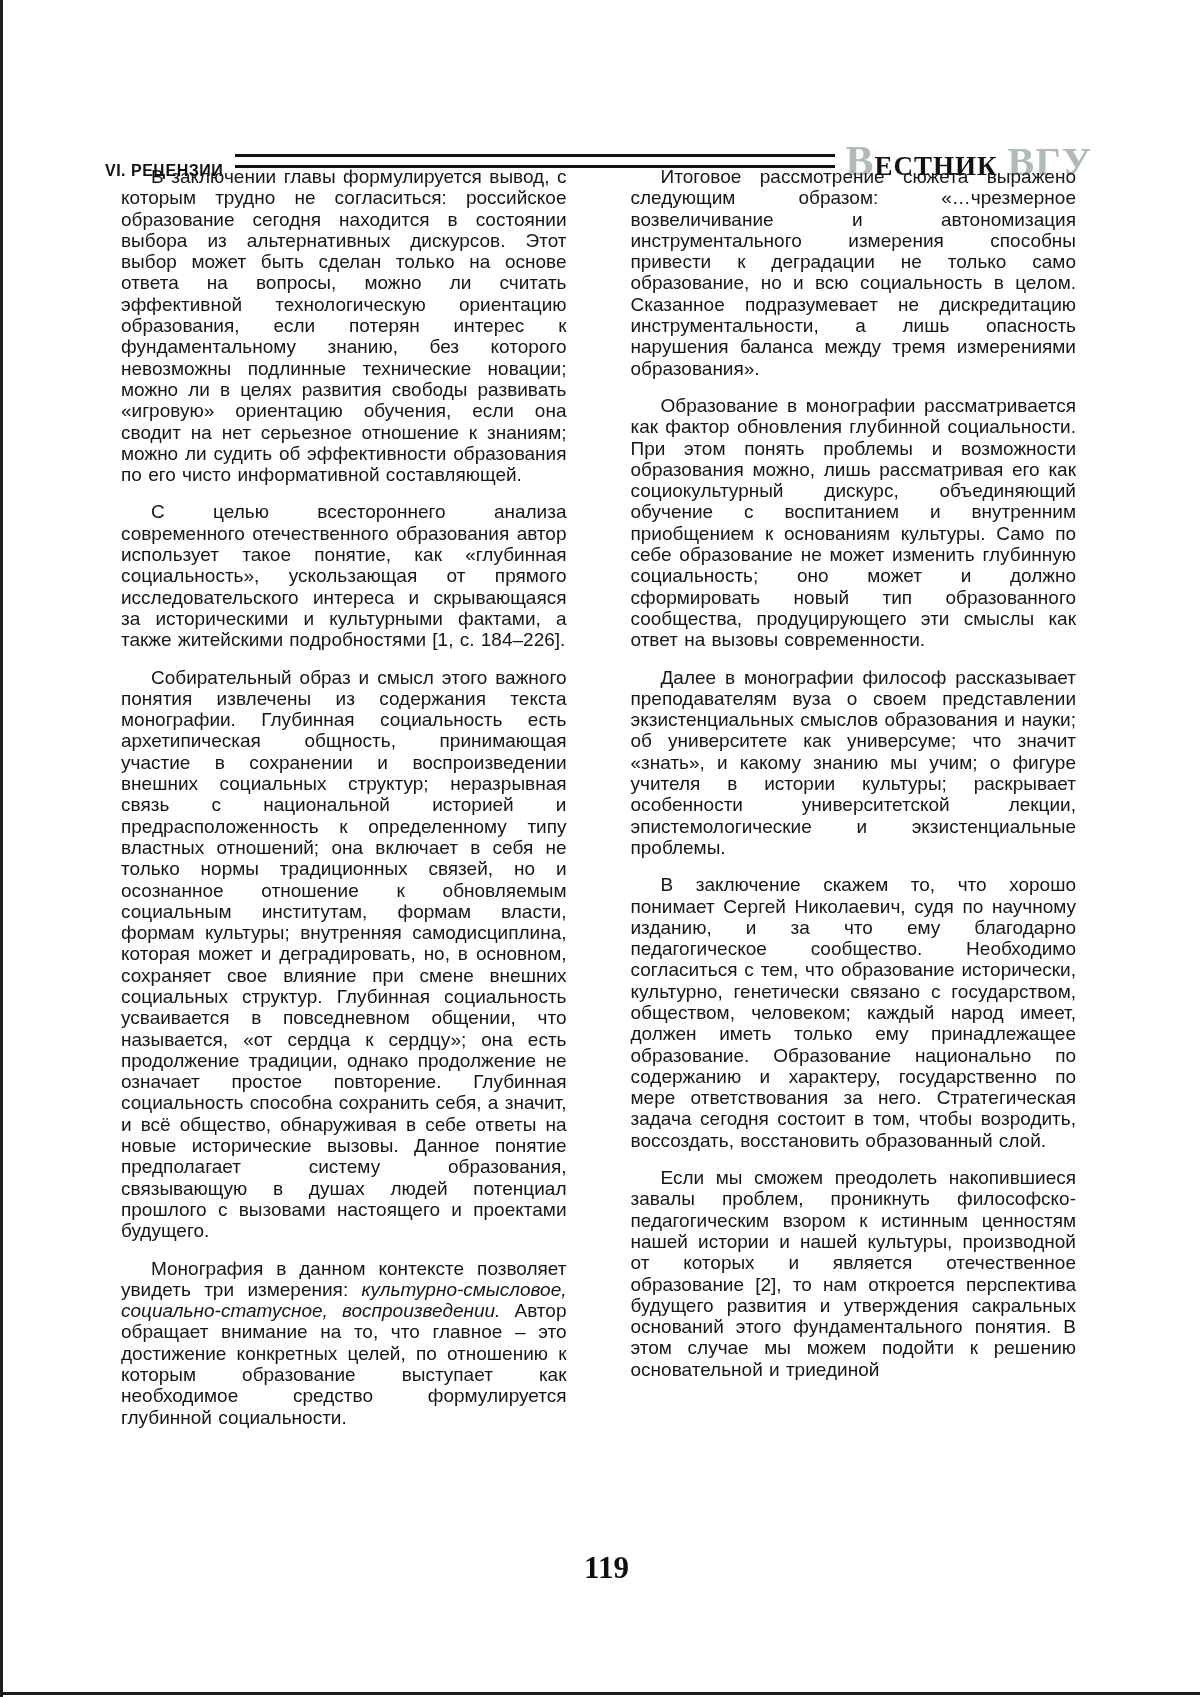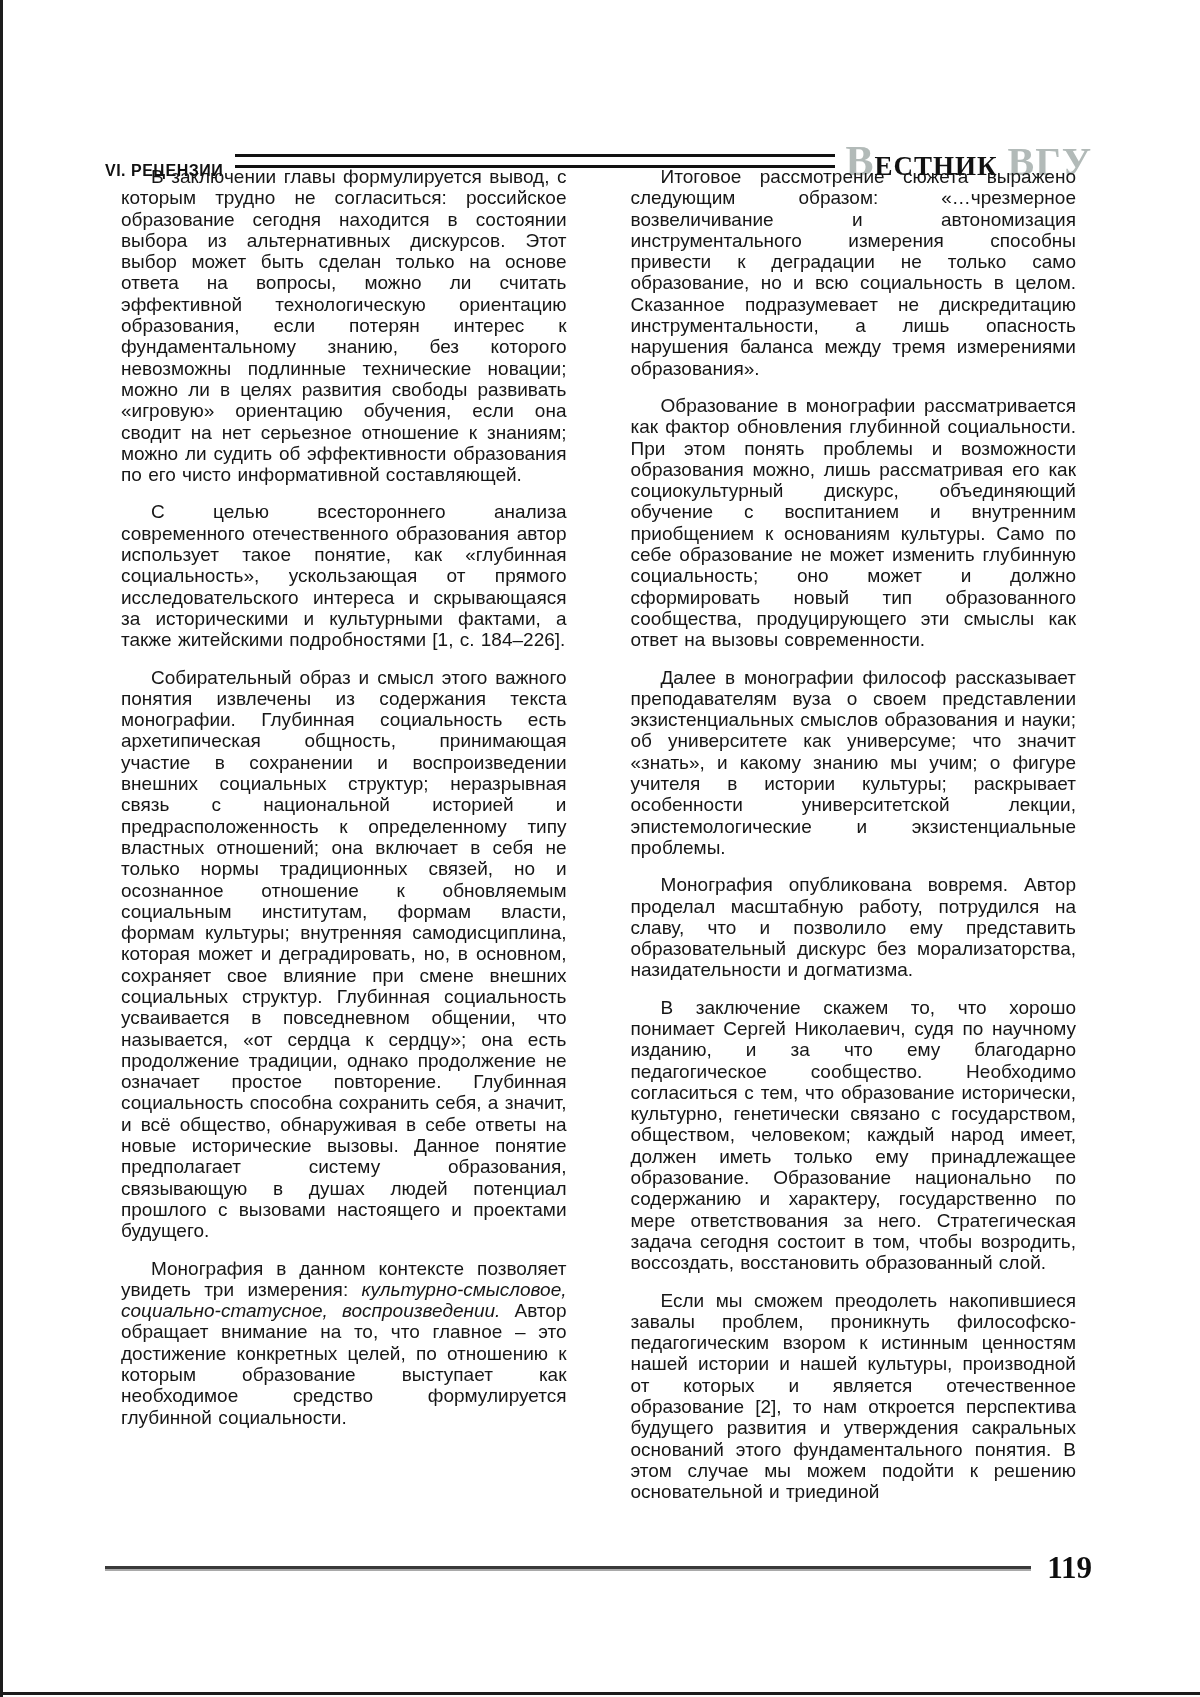--- a/index.html
+++ b/index.html
@@ -100,20 +100,21 @@
   }
   .it { font-style: italic; }
   
   .footer {
     position: absolute;
     top: 1552px;
     left: 105px;
     width: 987px;
     display: flex;
     align-items: center;
+    flex-direction: column;
   }
   .footer-rule {
     flex: 1;
     height: 3px;
     background: #3a3a3a;
     box-shadow: 0 2px 0 #a9a9a9;
   }
   .page-num {
     font-family: "Liberation Serif", serif;
     font-weight: bold;
@@ -141,21 +142,20 @@
     <div class="col" id="col-left">
         <p class="para"><span>В заключении главы формулируется вывод, с которым трудно не согласиться: российское образование сегодня находится в состоянии выбора из альтернативных дискурсов. Этот выбор может быть сделан только на основе ответа на вопросы, можно ли считать эффективной технологическую ориентацию образования, если потерян интерес к фундаментальному знанию, без которого невозможны подлинные технические новации; можно ли в целях развития свободы развивать «игровую» ориентацию обучения, если она сводит на нет серьезное отношение к знаниям; можно ли судить об эффективности образования по его чисто информативной составляющей.</span></p>
         <p class="para"><span>С целью всестороннего анализа современного отечественного образования автор использует такое понятие, как «глубинная социальность», ускользающая от прямого исследовательского интереса и скрывающаяся за историческими и культурными фактами, а также житейскими подробностями [1, с. 184–226].</span></p>
         <p class="para"><span>Собирательный образ и смысл этого важного понятия извлечены из содержания текста монографии. Глубинная социальность есть архетипическая общность, принимающая участие в сохранении и воспроизведении внешних социальных структур; неразрывная связь с национальной историей и предрасположенность к определенному типу властных отношений; она включает в себя не только нормы традиционных связей, но и осознанное отношение к обновляемым социальным институтам, формам власти, формам культуры; внутренняя самодисциплина, которая может и деградировать, но, в основном, сохраняет свое влияние при смене внешних социальных структур. Глубинная социальность усваивается в повседневном общении, что называется, «от сердца к сердцу»; она есть продолжение традиции, однако продолжение не означает простое повторение. Глубинная социальность способна сохранить себя, а значит, и всё общество, обнаруживая в себе ответы на новые исторические вызовы. Данное понятие предполагает систему образования, связывающую в душах людей потенциал прошлого с вызовами настоящего и проектами будущего.</span></p>
         <p class="para"><span>Монография в данном контексте позволяет увидеть три измерения: </span><span class="it">культурно-смысловое, социально-статусное, воспроизведении.</span><span> Автор обращает внимание на то, что главное – это достижение конкретных целей, по отношению к которым образование выступает как необходимое средство формулируется глубинной социальности.</span></p>
       </div>
     <div class="col" id="col-right">
         <p class="para"><span>Итоговое рассмотрение сюжета выражено следующим образом: «…чрезмерное возвеличивание и автономизация инструментального измерения способны привести к деградации не только само образование, но и всю социальность в целом. Сказанное подразумевает не дискредитацию инструментальности, а лишь опасность нарушения баланса между тремя измерениями образования».</span></p>
         <p class="para"><span>Образование в монографии рассматривается как фактор обновления глубинной социальности. При этом понять проблемы и возможности образования можно, лишь рассматривая его как социокультурный дискурс, объединяющий обучение с воспитанием и внутренним приобщением к основаниям культуры. Само по себе образование не может изменить глубинную социальность; оно может и должно сформировать новый тип образованного сообщества, продуцирующего эти смыслы как ответ на вызовы современности.</span></p>
         <p class="para"><span>Далее в монографии философ рассказывает преподавателям вуза о своем представлении экзистенциальных смыслов образования и науки; об университете как универсуме; что значит «знать», и какому знанию мы учим; о фигуре учителя в истории культуры; раскрывает особенности университетской лекции, эпистемологические и экзистенциальные проблемы.</span></p>
-        <p class="para"><span>Монография опубликована вовремя. Автор проделал масштабную работу, потрудился на славу, что и позволило ему представить образовательный дискурс без морализаторства, назидательности и догматизма.</span></p>
         <p class="para"><span>В заключение скажем то, что хорошо понимает Сергей Николаевич, судя по научному изданию, и за что ему благодарно педагогическое сообщество. Необходимо согласиться с тем, что образование исторически, культурно, генетически связано с государством, обществом, человеком; каждый народ имеет, должен иметь только ему принадлежащее образование. Образование национально по содержанию и характеру, государственно по мере ответствования за него. Стратегическая задача сегодня состоит в том, чтобы возродить, воссоздать, восстановить образованный слой.</span></p>
         <p class="para"><span>Если мы сможем преодолеть накопившиеся завалы проблем, проникнуть философско-педагогическим взором к истинным ценностям нашей истории и нашей культуры, производной от которых и является отечественное образование [2], то нам откроется перспектива будущего развития и утверждения сакральных оснований этого фундаментального понятия. В этом случае мы можем подойти к решению основательной и триединой</span></p>
       </div>
   </div>
 
   <div class="footer">
     <span class="footer-rule"></span>
     <span class="page-num">119</span>
   </div>
 

